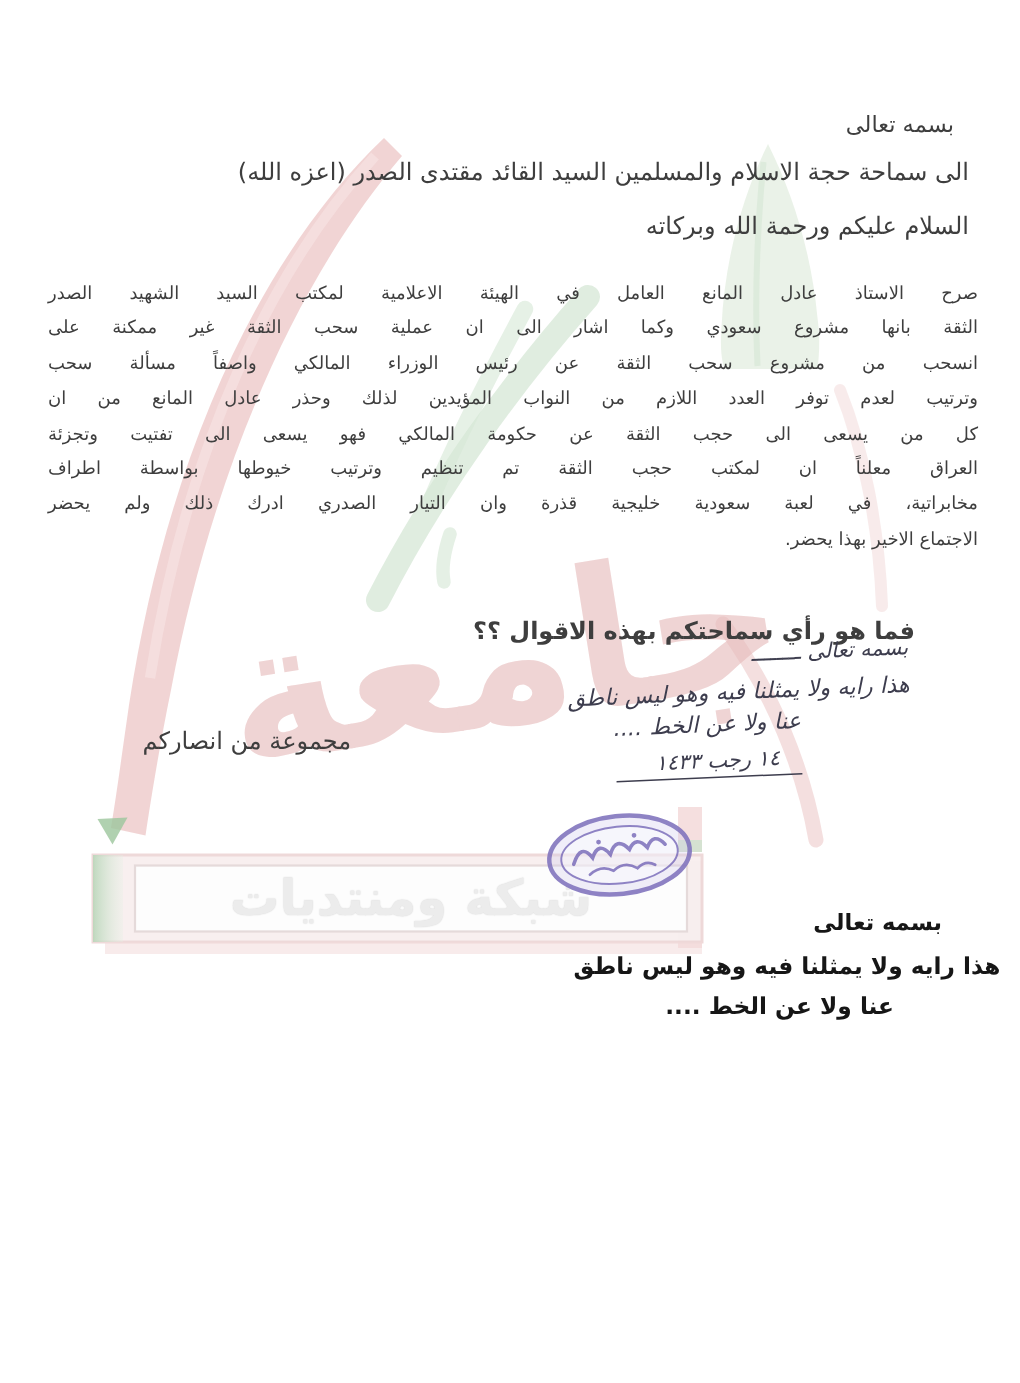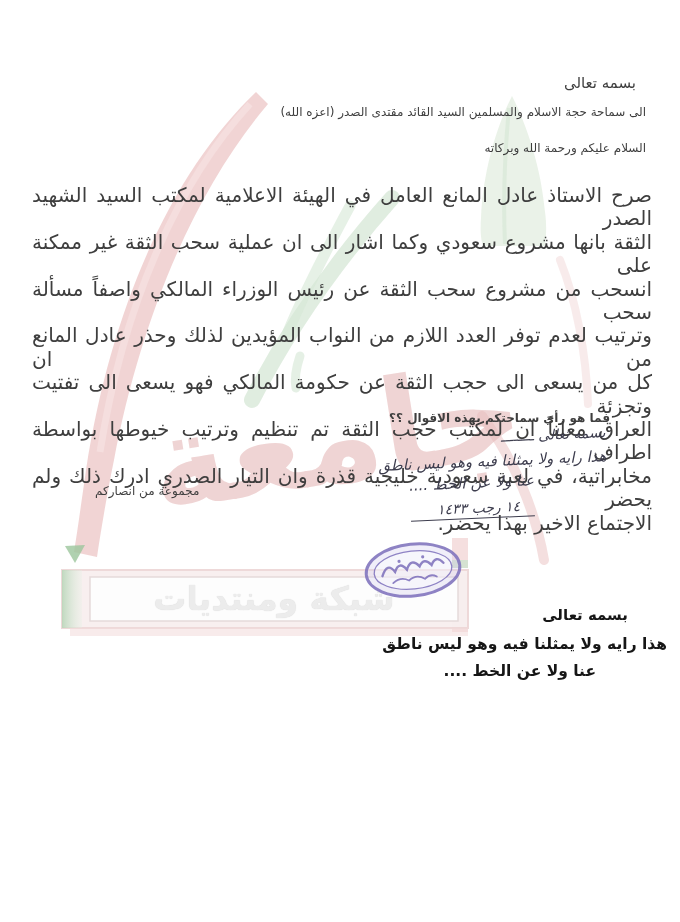--- a/index.html
+++ b/index.html
@@ -5,29 +5,29 @@
   html,body{margin:0;padding:0;}
   body{
     width:680px;height:922px;position:relative;overflow:hidden;
     background:#ffffff;
     font-family:"DejaVu Sans",sans-serif;
   }
   .abs{position:absolute;}
   
   .typed{
     color:#3e3e3e;
-    font-size:12px;
+    font-size:16px;
     direction:rtl;
     white-space:nowrap;
   }
   .para{
     width:620px;
     direction:rtl;
     color:#3e3e3e;
-    font-size:20px;
+    font-size:12px;
     line-height:23.4px;
   }
   .para .jline{text-align:justify;text-align-last:justify;}
   .para .lastline{text-align:right;}
   
   .hw{
     direction:rtl;
     color:#3d3d4e;
     font-style:italic;
     transform:rotate(-2.5deg);

